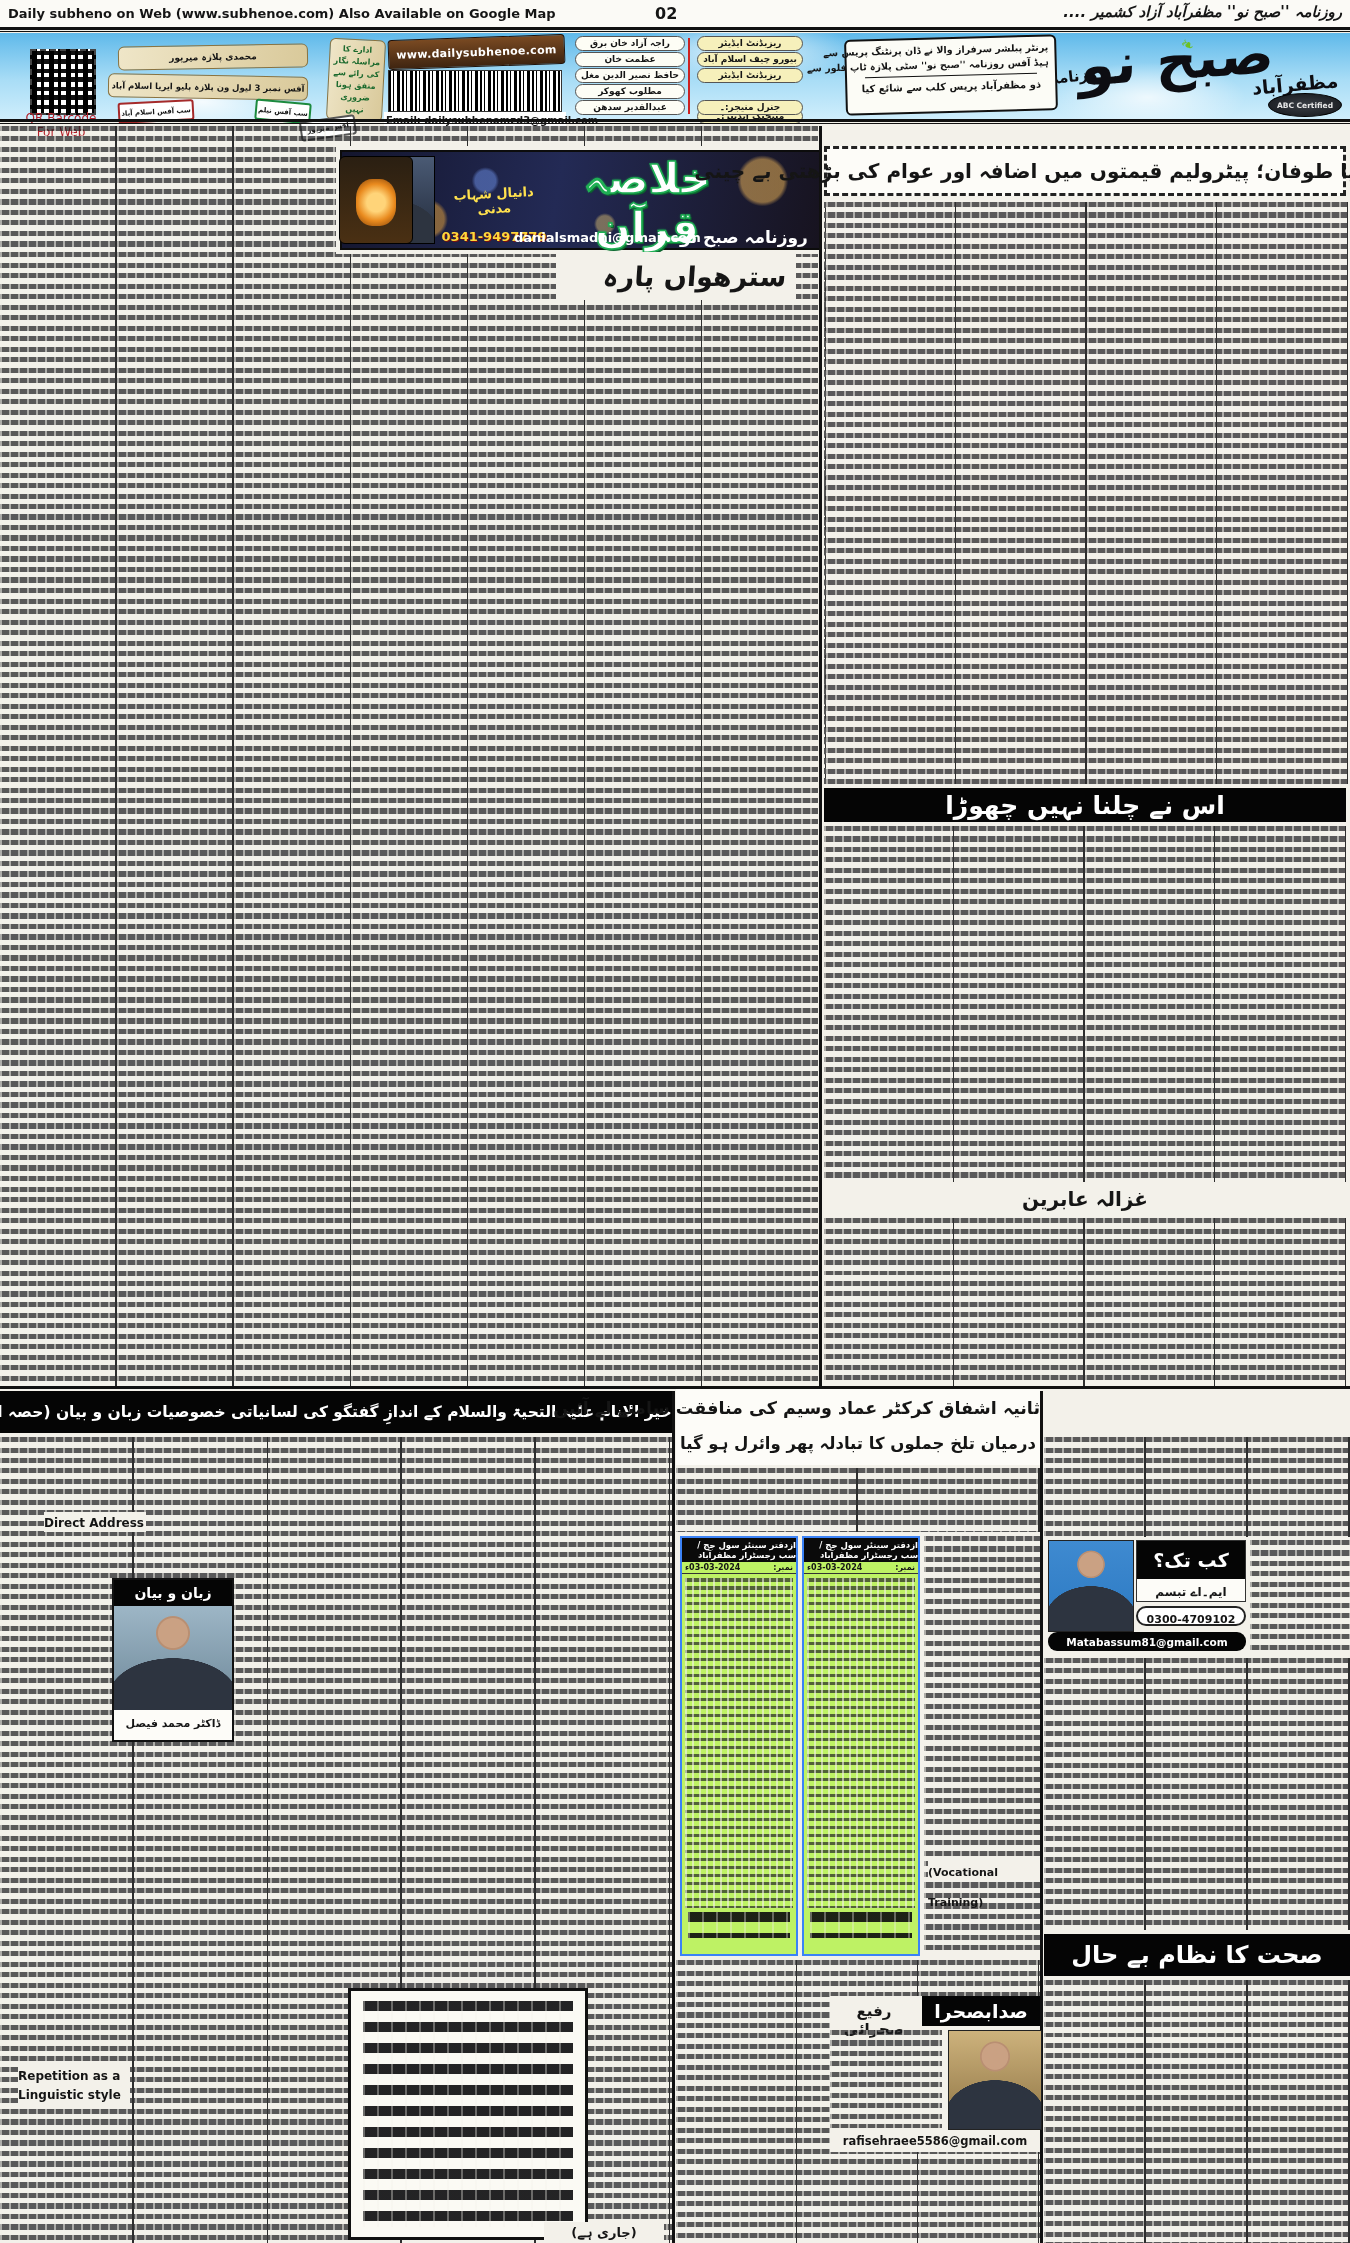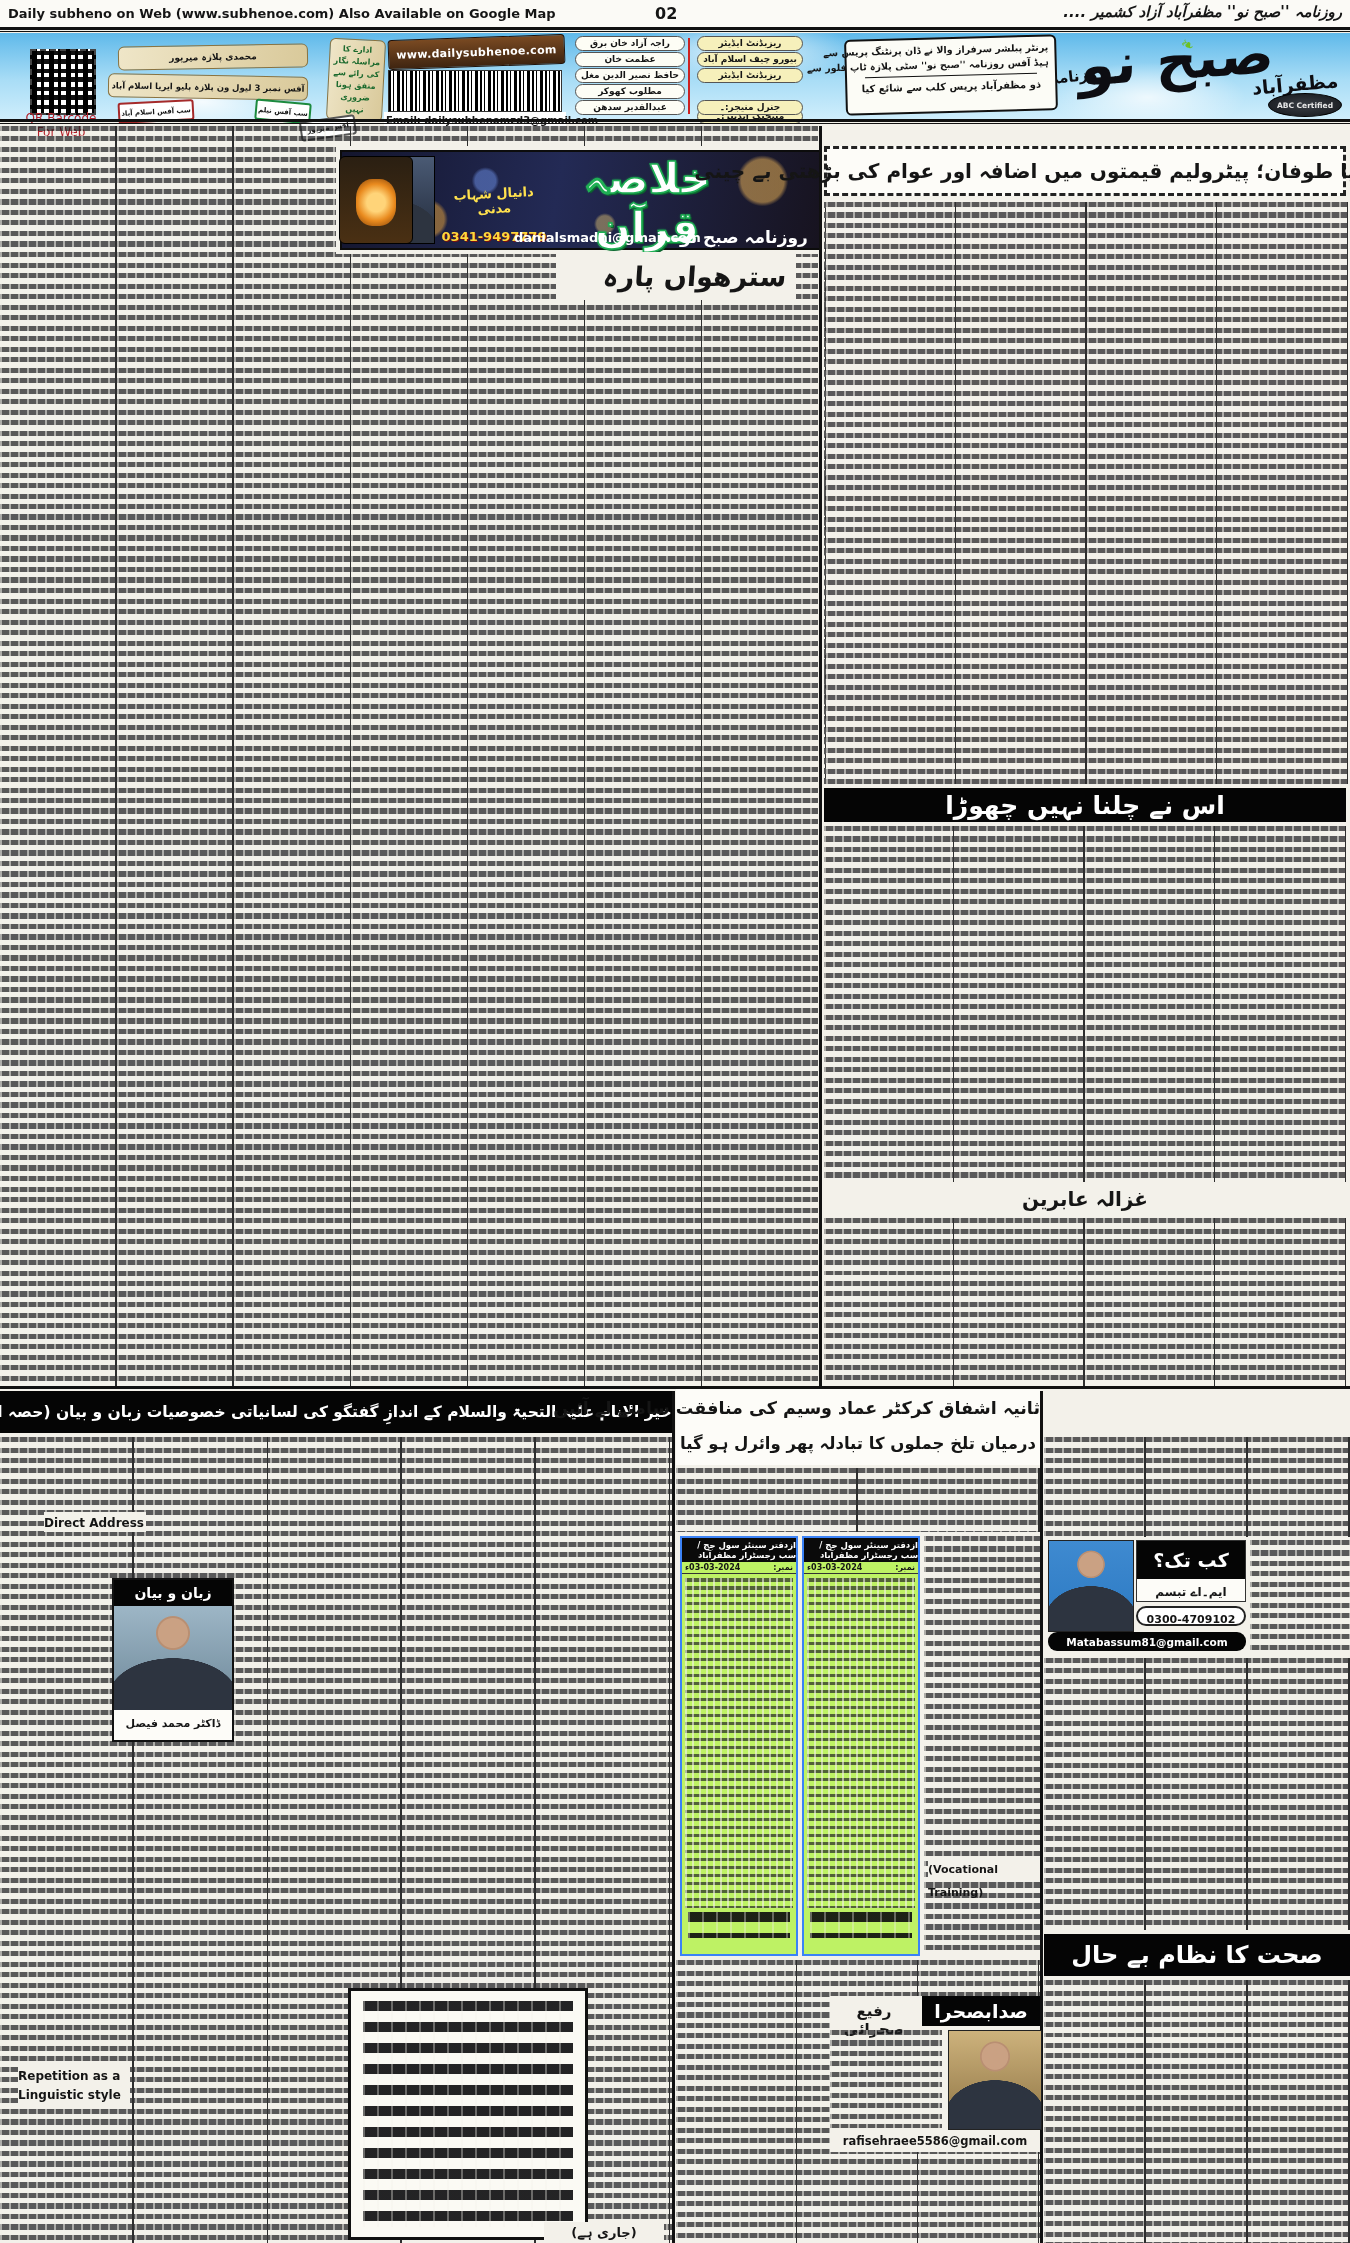--- a/index.html
+++ b/index.html
@@ -261,21 +261,21 @@
       <span>نمبر:</span>
       <span>03-03-2024ء</span>
     </div>
     <div class="greek-fine" style="height:330px;margin:4px 3px;"></div>
     <div class="greek-bold" style="height:26px;margin:0 6px;"></div>
   </div>
 
   <div class="abs greek" style="left:924px;top:1536px;width:116px;height:420px;"></div>
 
   <div class="abs patch" style="left:928px;top:1858px;width:112px;height:22px;">
-    <span class="b" style="font-size:11px;line-height:22px;">(Vocational Training)</span>
+    <span class="b" style="font-size:11px;line-height:30px;">(Vocational Training)</span>
   </div>
 
   <div class="abs" style="left:676px;top:1960px;width:364px;height:283px;">
     <div class="abs greek cols" style="left:0;top:0;width:364px;height:283px;--cw:121px;"></div>
     <div class="abs patch" style="left:154px;top:36px;width:210px;height:156px;">
       <div class="abs band" style="left:92px;top:0;width:118px;height:30px;">
         <span class="rtl" style="font-size:19px;">صدابصحرا</span>
       </div>
       <span class="abs rtl b" style="left:0;top:6px;width:88px;text-align:center;font-size:15px;">رفیع صحرائی</span>
       <div class="abs portrait" style="left:118px;top:34px;width:92px;height:98px;--pbg1:#cdb27c;--pbg2:#8d7343;border:1px solid #222;"></div>

